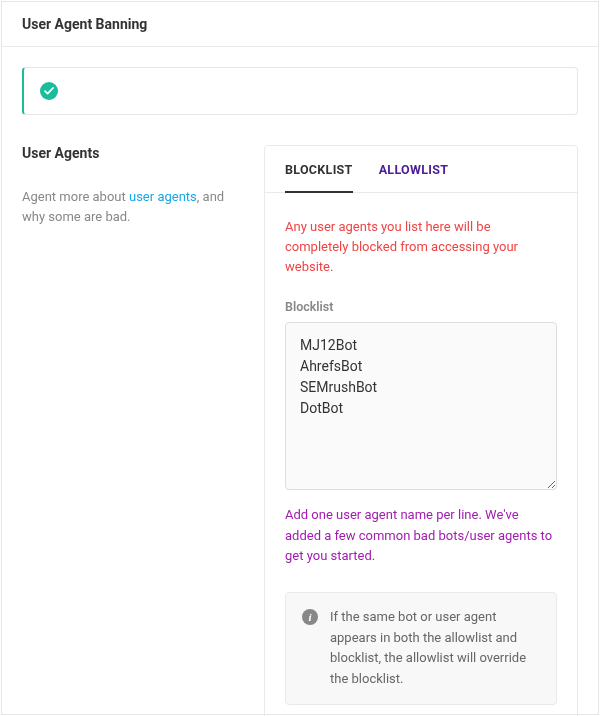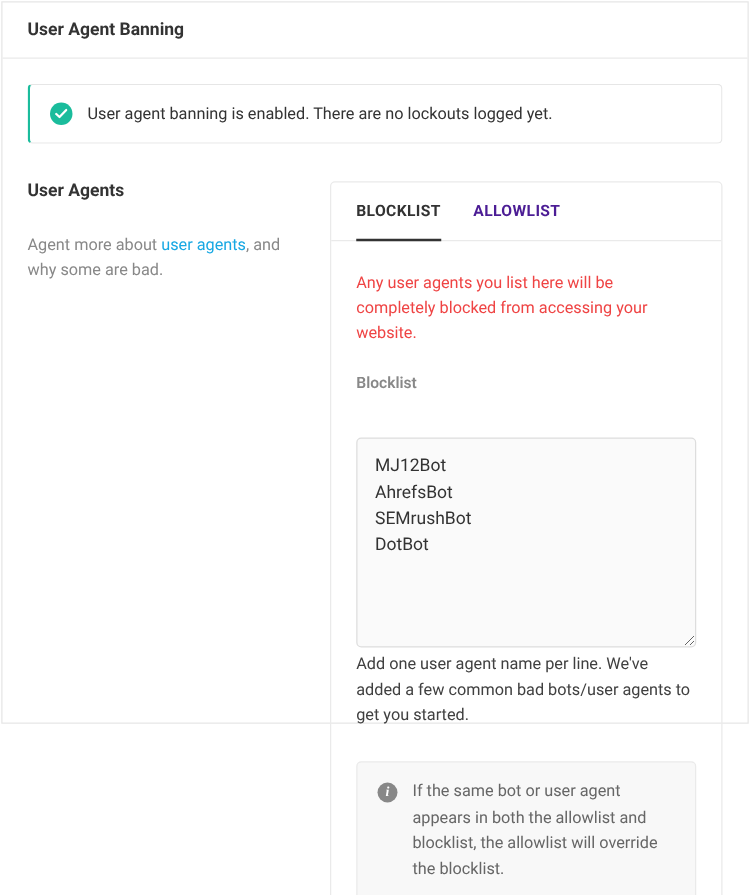--- a/index.html
+++ b/index.html
@@ -8,21 +8,21 @@
     font-family: -apple-system, BlinkMacSystemFont, "Segoe UI", Roboto, "Helvetica Neue", Arial, sans-serif;
     width: 600px;
     height: 716px;
     background: #fff;
     color: #333;
     font-size: 13px;
   }
   .panel {
     border: 1px solid #e6e6e6;
     width: 598px;
-    height: 578px;
+    height: 714px;
     margin: 1px;
     background: #fff;
   }
   .panel-header {
     padding: 14px 20px;
     border-bottom: 1px solid #eaeaea;
   }
   .panel-title {
     font-size: 14px;
     font-weight: 700;
@@ -126,26 +126,26 @@
     height: 168px;
     border: 1px solid #ddd;
     border-radius: 4px;
     padding: 12px 14px;
     font-family: inherit;
     font-size: 14px;
     color: #333;
     line-height: 1.5;
     resize: vertical;
     background: #fafafa;
-    margin-top: 28px;
   }
   .field-help {
     font-size: 13px;
-    color: #404040;
+    color: #a21caf;
     line-height: 1.55;
+    margin-top: 12px;
   }
   .infobox {
     margin-top: 26px;
     border: 1px solid #eaeaea;
     background: #f8f8f8;
     border-radius: 4px;
     padding: 14px 16px;
     display: flex;
     gap: 12px;
     align-items: flex-start;
@@ -180,21 +180,20 @@
 
   <div class="panel-body">
 
 
     <div class="notice">
       <span class="notice-icon">
         <svg width="10" height="10" viewBox="0 0 10 10">
             <path d="M1 5.2 L3.6 7.6 L9 2" stroke="#fff" stroke-width="1.8" fill="none" stroke-linecap="round" stroke-linejoin="round"></path>
           </svg>
       </span>
-      <span class="notice-text">User agent banning is enabled. There are no lockouts logged yet.</span>
     </div>
 
     <div class="two-col">
 
       <div class="left">
         <div class="left-heading">User Agents</div>
         <div class="left-desc">
           <br>
           <span>Agent more about </span><a href="#">user agents</a><span>, and why some are bad.</span>
         </div>

